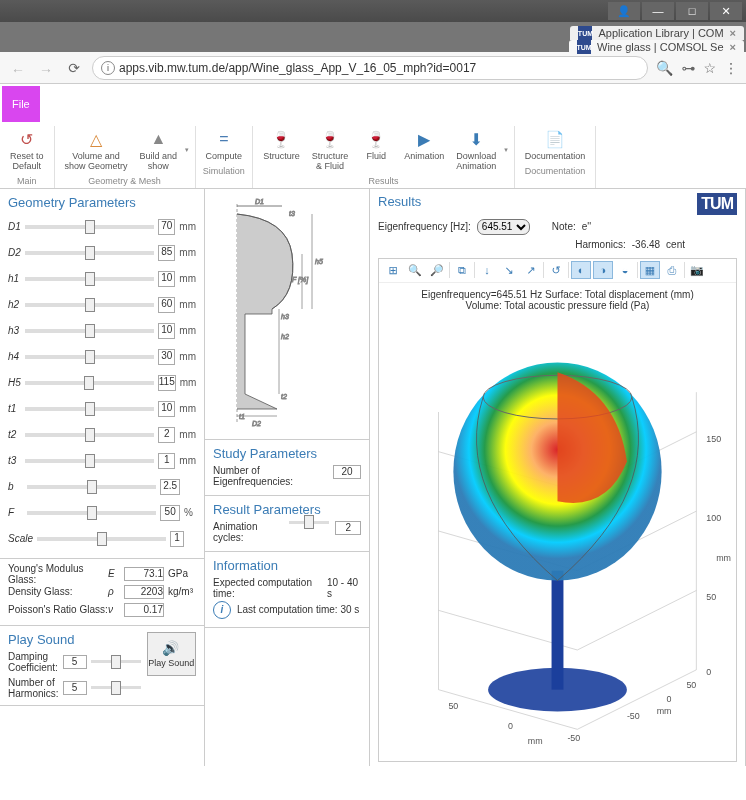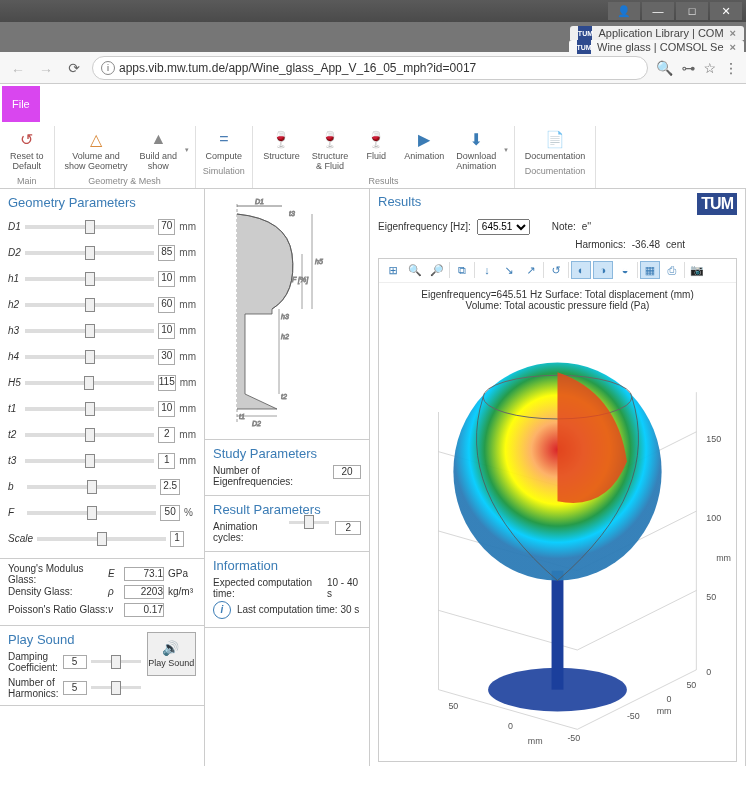--- a/index.html
+++ b/index.html
@@ -76,21 +76,21 @@
 
 .mini-row { display: flex; gap: 6px; font-size: 10px; margin: 2px 0; }
 .mini-row .mval { width: 28px; height: 14px; border: 1px solid #aaa; text-align: center; font-size: 10px; }
 .info-row { display: flex; align-items: center; gap: 6px; font-size: 10px; margin: 2px 0; }
 .info-icon { width: 18px; height: 18px; border: 1px solid #3b7cb5; border-radius: 50%; display: flex; align-items: center; justify-content: center; color: #3b7cb5; font-style: italic; font-weight: bold; }
 
 
 .results-head { display: flex; justify-content: space-between; align-items: center; padding: 4px 8px; }
 .tum-logo { background: #2e4a8e; color: #fff; font-weight: bold; padding: 2px 4px; font-size: 16px; letter-spacing: -1px; }
 .results-sub { display: flex; align-items: center; gap: 6px; padding: 0 8px 4px; font-size: 10px; }
-.results-sub select { font-size: 10px; height: 16px; }
+.results-sub select { font-size: 10px; height: 16px; border-radius: 7px; }
 .results-sub .note { margin-left: 16px; }
 .plot-box { margin: 4px 8px; border: 1px solid #ccc; }
 .plot-toolbar { height: 24px; border-bottom: 1px solid #eee; display: flex; align-items: center; gap: 2px; padding: 0 4px; }
 .ptb { width: 20px; height: 18px; display: flex; align-items: center; justify-content: center; font-size: 11px; color: #3b7cb5; }
 .ptb.sep { width: 1px; background: #ddd; height: 16px; }
 .ptb.active { background: #cde4f7; border: 1px solid #8bb8dd; }
 .plot-area { height: 478px; position: relative; background: #fff; }
 .plot-caption { text-align: center; font-size: 10px; padding-top: 6px; }
 
 input[type=range] { -webkit-appearance: none; background: #ddd; height: 3px; }

